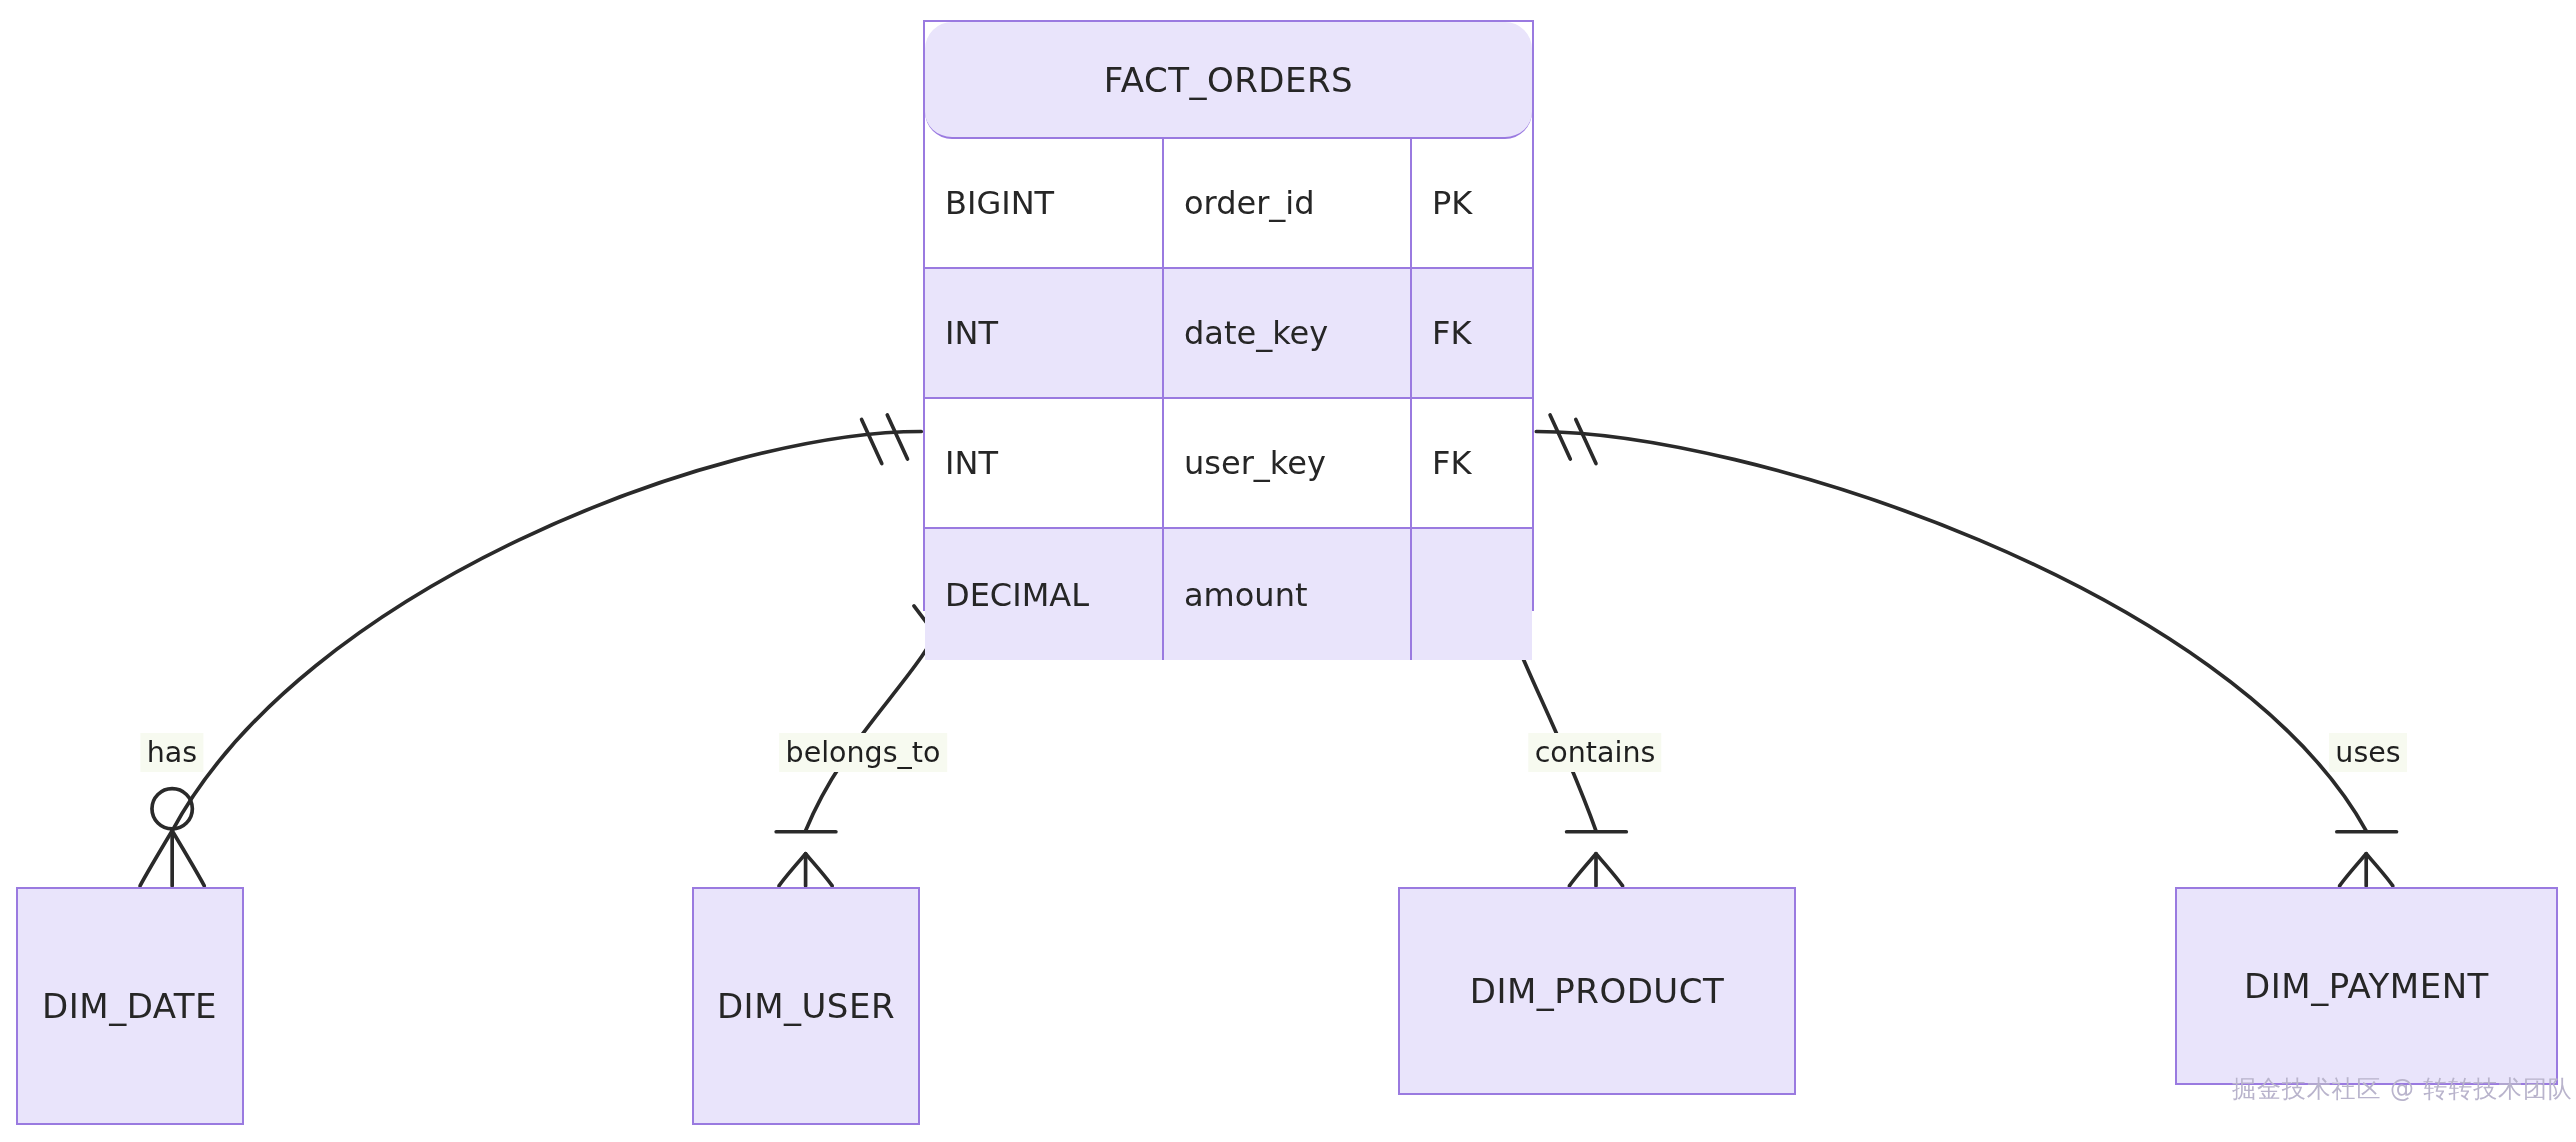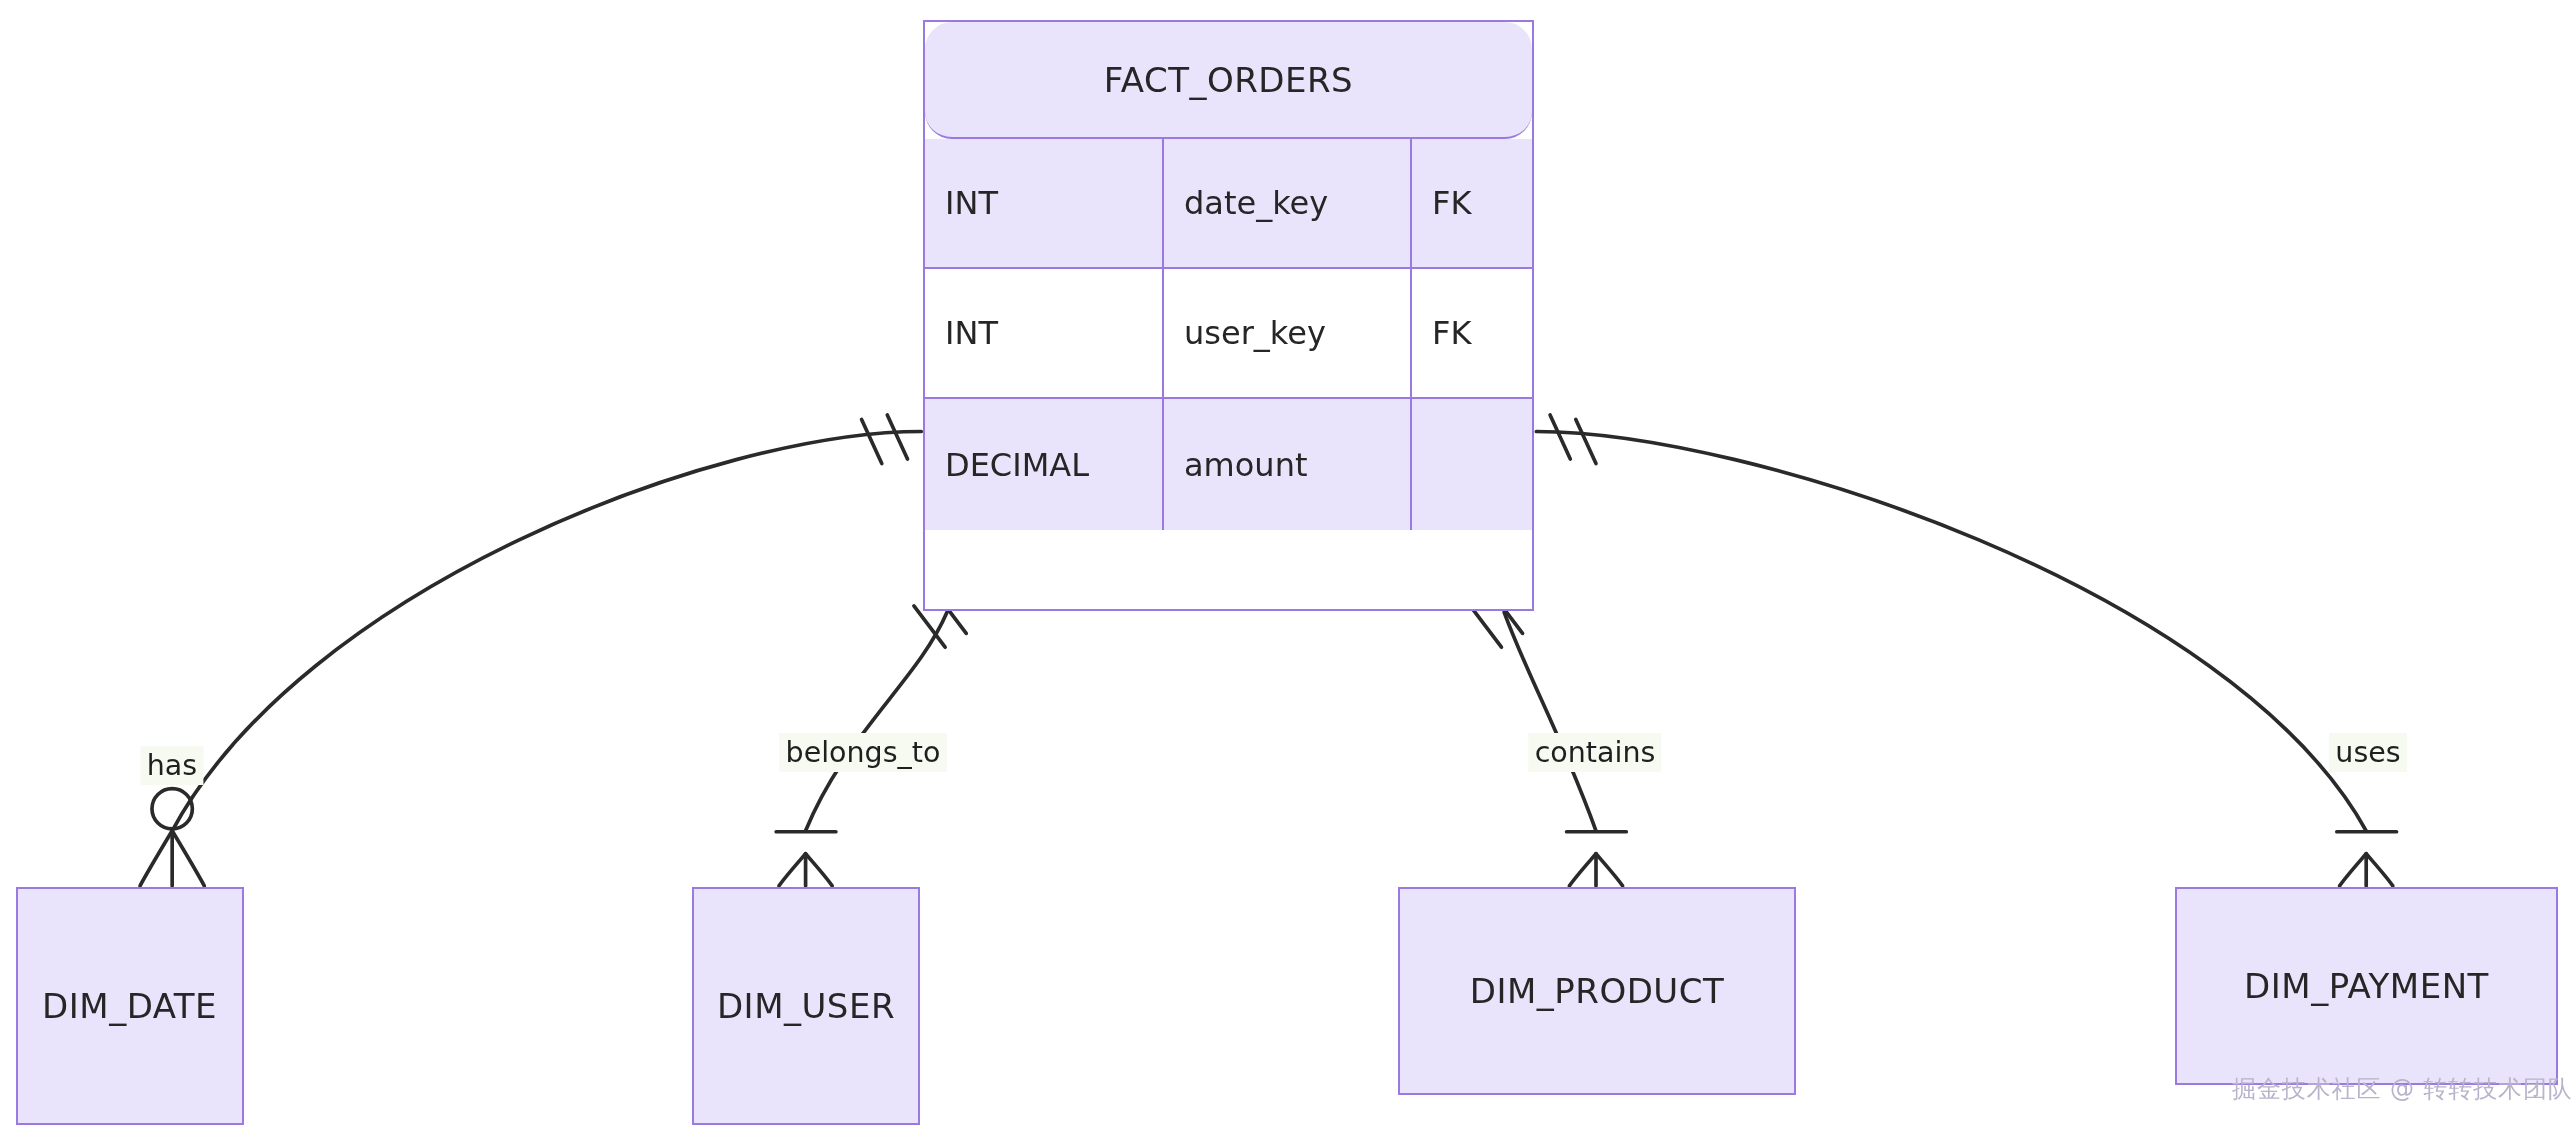--- a/index.html
+++ b/index.html
@@ -149,20 +149,25 @@
     <line x1="1716" y1="457" x2="1738" y2="505"></line>
     <line x1="2545" y1="906" x2="2610" y2="906"></line>
     <path d="M 2577 930 L 2577 965"></path>
     <path d="M 2577 930 C 2564 945 2555 955 2548 965"></path>
     <path d="M 2577 930 C 2590 945 2599 955 2606 965"></path>
   </svg>
 
   <div class="fact-table" style="left:923px; top:20px; width:611px; height:591px;">
     <div class="fact-header" style="height:117px;">FACT_ORDERS</div>
 
+    <div class="fact-row odd" style="height:130px;">
+      <div class="cell c-type">BIGINT</div>
+      <div class="cell c-name">order_id</div>
+      <div class="cell c-key">PK</div>
+    </div>
 
     <div class="fact-row even" style="height:130px;">
       <div class="cell c-type">INT</div>
       <div class="cell c-name">date_key</div>
       <div class="cell c-key">FK</div>
     </div>
 
     <div class="fact-row odd" style="height:130px;">
       <div class="cell c-type">INT</div>
       <div class="cell c-name">user_key</div>
@@ -177,21 +182,21 @@
   </div>
 
   <div class="dim-box" style="left:15.6px; top:887px; width:228px; height:238px;">DIM_DATE</div>
 
   <div class="dim-box" style="left:692px; top:887px; width:228px; height:238px;">DIM_USER</div>
 
   <div class="dim-box" style="left:1398px; top:887px; width:398px; height:208px;">DIM_PRODUCT</div>
 
   <div class="dim-box" style="left:2175px; top:887px; width:383px; height:198px;">DIM_PAYMENT</div>
 
-  <div class="rel-label" style="left:172px; top:733px;margin-top:13px;">has</div>
+  <div class="rel-label" style="left:172px; top:733px;">has</div>
 
   <div class="rel-label" style="left:863px; top:733px;">belongs_to</div>
 
   <div class="rel-label" style="left:1595px; top:733px;">contains</div>
 
   <div class="rel-label" style="left:2368px; top:733px;">uses</div>
 
   <div class="watermark" style="left:2232px; top:1073px;">掘金技术社区 @ 转转技术团队</div>
 
 </div>

